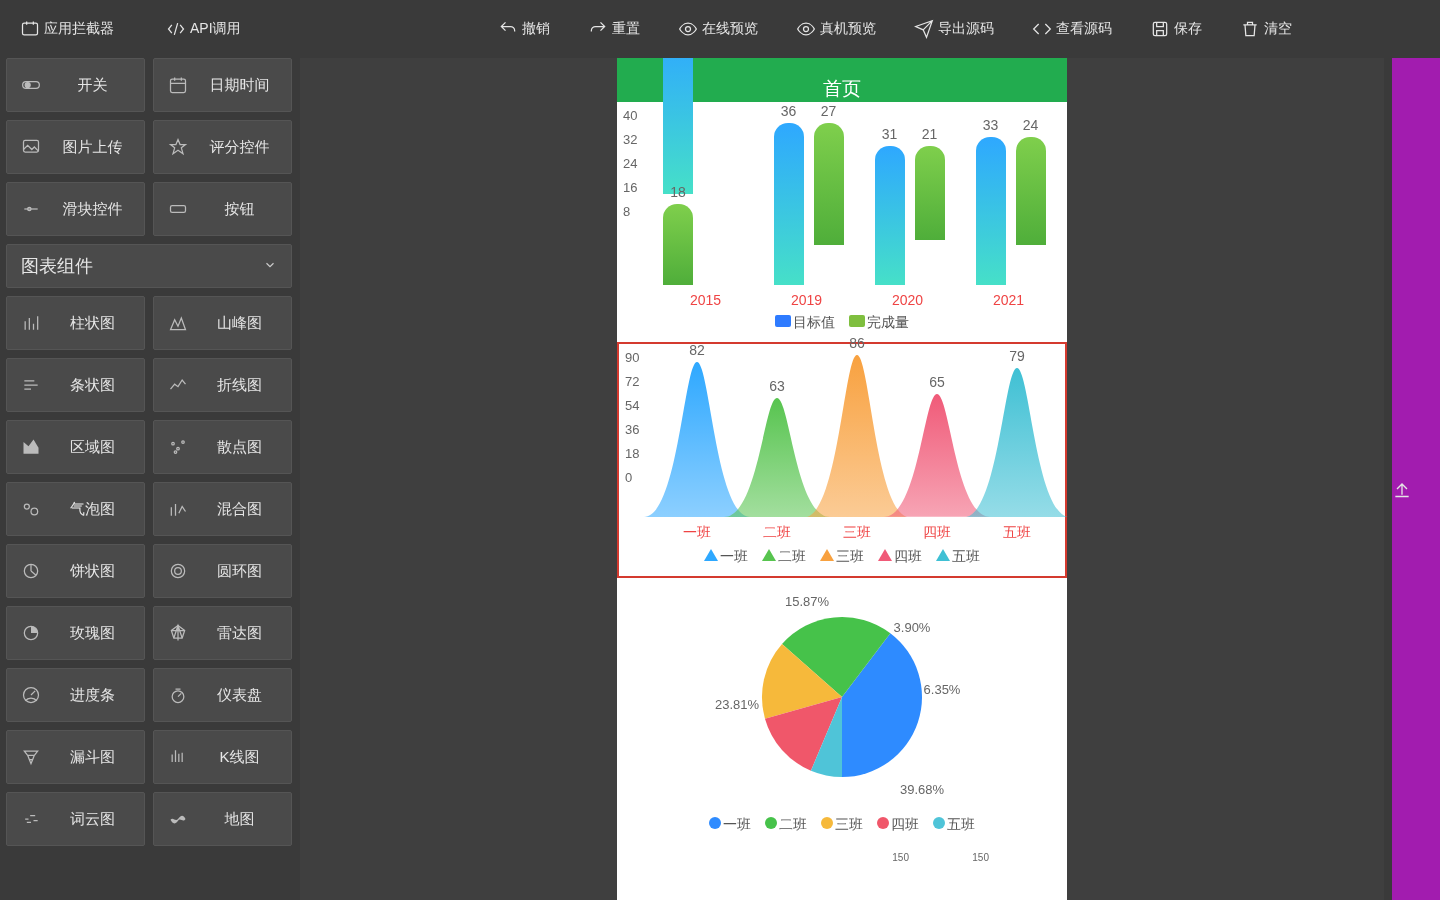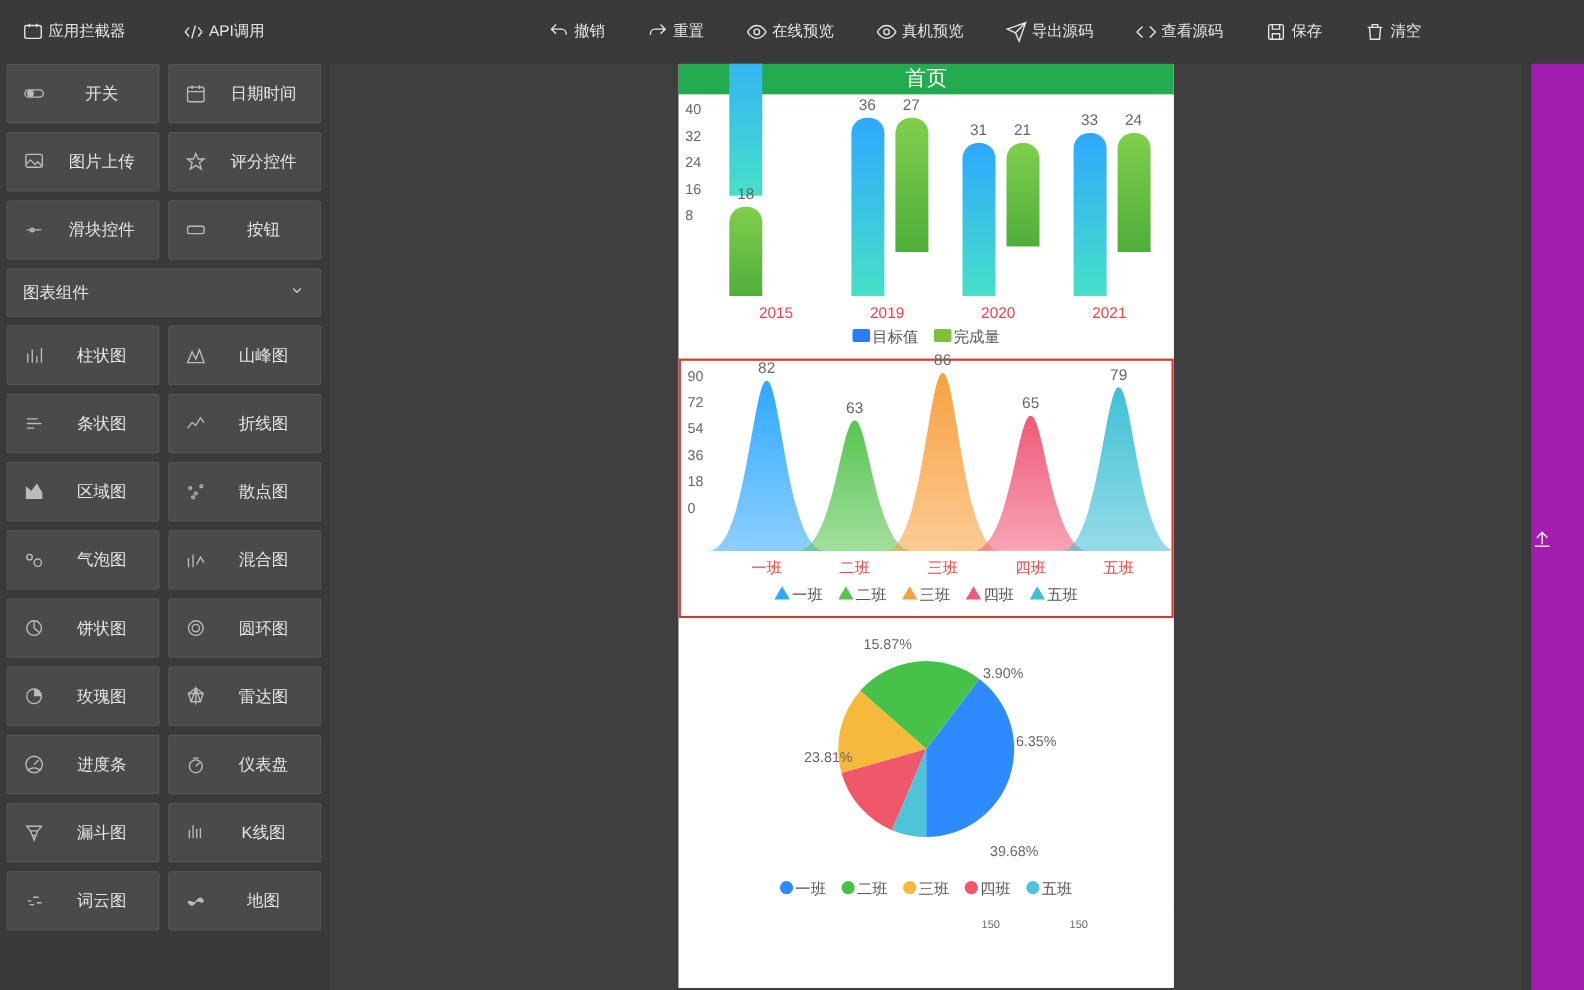--- a/index.html
+++ b/index.html
@@ -22,26 +22,26 @@
 .rail-label { color:#e5e5e5; font-size:12px; text-align:center; line-height:1.3; width:40px; word-break:break-all; }
 
 
 .left-panel { position:absolute; left:6px; top:58px; width:286px; bottom:0; overflow-y:auto; }
 .left-panel::-webkit-scrollbar{width:0}
 .comp-row { display:flex; gap:8px; margin-bottom:8px;border-radius:20px; }
 .comp-tile { flex:1; height:54px; background:#4a4a4a; border:1px solid #555; border-radius:2px; display:flex; align-items:center; color:#e5e5e5; font-size:15px; cursor:pointer; }
 .comp-tile .ci { width:48px; display:flex; align-items:center; justify-content:center; }
 .comp-tile .ci svg { width:20px; height:20px; fill:none; stroke:#bbb; stroke-width:1.5; }
 .comp-tile .cl { flex:1; text-align:center; padding-right:14px; }
-.section-head { height:44px; background:#4a4a4a; border:1px solid #555; border-radius:2px; display:flex; align-items:center; justify-content:space-between; padding:0 14px; color:#e5e5e5; font-size:15px; margin-bottom:8px; cursor:pointer; }
+.section-head { height:44px; background:#4a4a4a; border:1px solid #555; border-radius:2px; display:flex; align-items:center; justify-content:space-between; padding:0 14px; color:#e5e5e5; font-size:18px; margin-bottom:8px; cursor:pointer; }
 
 
 .canvas-wrap { position:absolute; left:300px; right:56px; top:58px; bottom:0; background:#3f3f3f; overflow:hidden; }
 .phone { position:absolute; left:50%; transform:translateX(-50%); top:0; width:450px; background:#fff; }
-.phone-title { height:28px; background:#22ac4f; color:#fff; display:flex; align-items:flex-start; justify-content:center; font-size:19px; }
+.phone-title { height:44px; background:#22ac4f; color:#fff; display:flex; align-items:flex-end; justify-content:center; font-size:19px; }
 
 .chart-box { background:#fff; padding:4px 8px 2px 8px; position:relative; }
 .chart-box.selected { border:2px solid #d43a2f; }
 .axis-labels { position:absolute; left:6px; top:6px; font-size:13px; color:#666; display:flex; flex-direction:column; gap:9px; }
 .plot { position:relative; margin-left:30px; height:180px; border-bottom:1px solid transparent; }
 .cats { display:flex; justify-content:space-around; margin-left:30px; font-size:14px; color:#ef4444; padding:6px 0 2px; }
 .legend { display:flex; justify-content:center; gap:14px; font-size:14px; color:#555; padding:4px 0 8px; align-items:center; }
 .sw { width:16px; height:12px; display:inline-block; border-radius:2px; margin-right:2px; }
 .tri { width:0; height:0; border-left:7px solid transparent; border-right:7px solid transparent; display:inline-block; margin-right:2px; }
 .dot { width:12px; height:12px; border-radius:50%; display:inline-block; margin-right:2px; }
@@ -622,21 +622,21 @@
     <div class="chart-box">
       <div class="pie-wrap" id="c3">
           <svg class="pie-svg" viewBox="0 0 190 190">
             <path d="M95 95 L95 175 A80 80 0 0 0 143.31452827450218 31.23710830261593 Z" fill="#2e8bff"></path>
             <path d="M95 95 L143.31452827450218 31.23710830261593 A80 80 0 0 0 35.02436743262024 42.0573565247951 Z" fill="#46c24a"></path>
             <path d="M95 95 L35.02436743262024 42.0573565247951 A80 80 0 0 0 17.983149155567943 116.64265894030825 Z" fill="#f6b93b"></path>
             <path d="M95 95 L17.983149155567943 116.64265894030825 A80 80 0 0 0 63.9215402694907 168.71654726571987 Z" fill="#f0576a"></path>
             <path d="M95 95 L63.9215402694907 168.71654726571987 A80 80 0 0 0 94.99999999999999 175 Z" fill="#4fc4d8"></path>
           </svg>
           <span class="pie-label" style="left: 297px; top: 200px; transform: translate(-50%, 0px);">39.68%</span>
-          <span class="pie-label" style="left: 128px; top: 115px; transform: translate(-50%, 0px);">23.81%</span>
+          <span class="pie-label" style="left: 112px; top: 115px; transform: translate(-50%, 0px);">23.81%</span>
           <span class="pie-label" style="left: 182px; top: 12px; transform: translate(-50%, 0px);">15.87%</span>
           <span class="pie-label" style="left: 287px; top: 38px; transform: translate(-50%, 0px);">3.90%</span>
           <span class="pie-label" style="left: 317px; top: 100px; transform: translate(-50%, 0px);">6.35%</span>
         </div>
       <div class="legend" id="c3-legend">
           <span><span class="dot" style="background:#2e8bff"></span>一班</span>
           <span><span class="dot" style="background:#46c24a"></span>二班</span>
           <span><span class="dot" style="background:#f6b93b"></span>三班</span>
           <span><span class="dot" style="background:#f0576a"></span>四班</span>
           <span><span class="dot" style="background:#4fc4d8"></span>五班</span>

